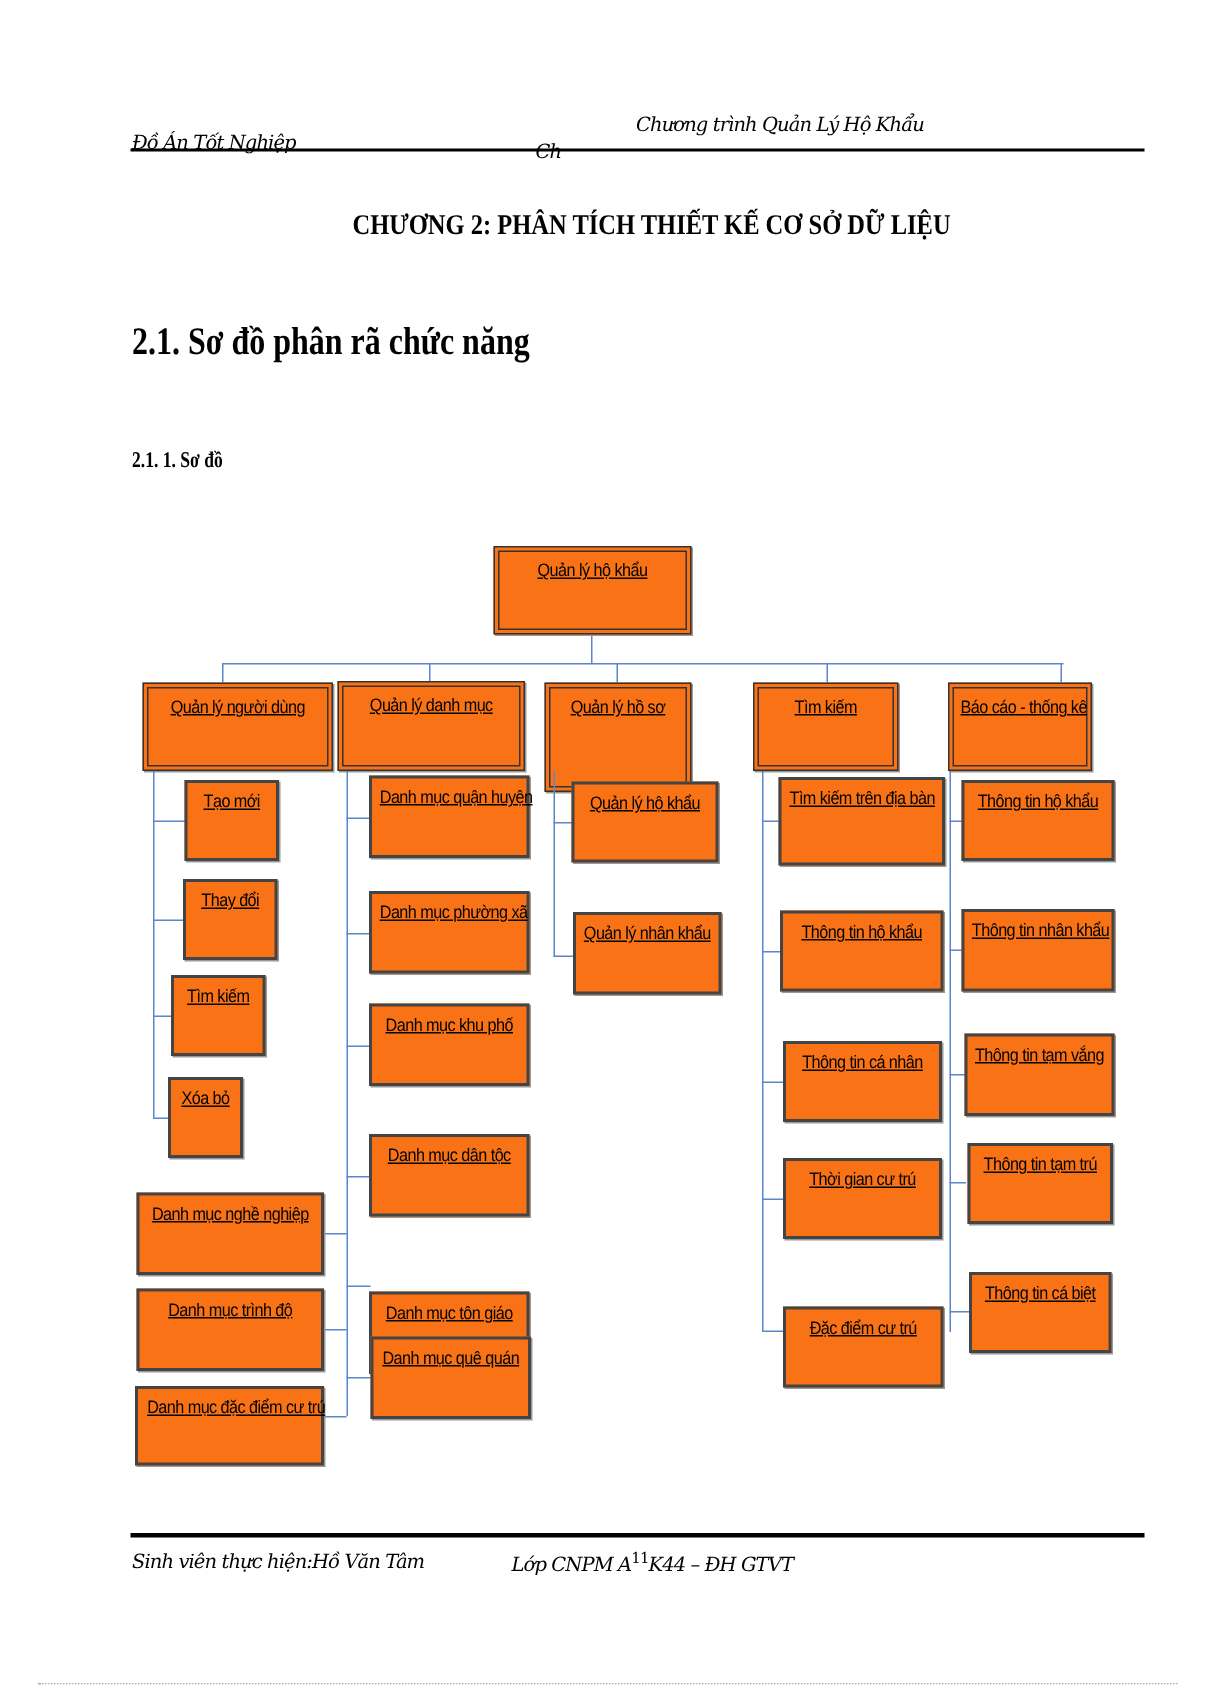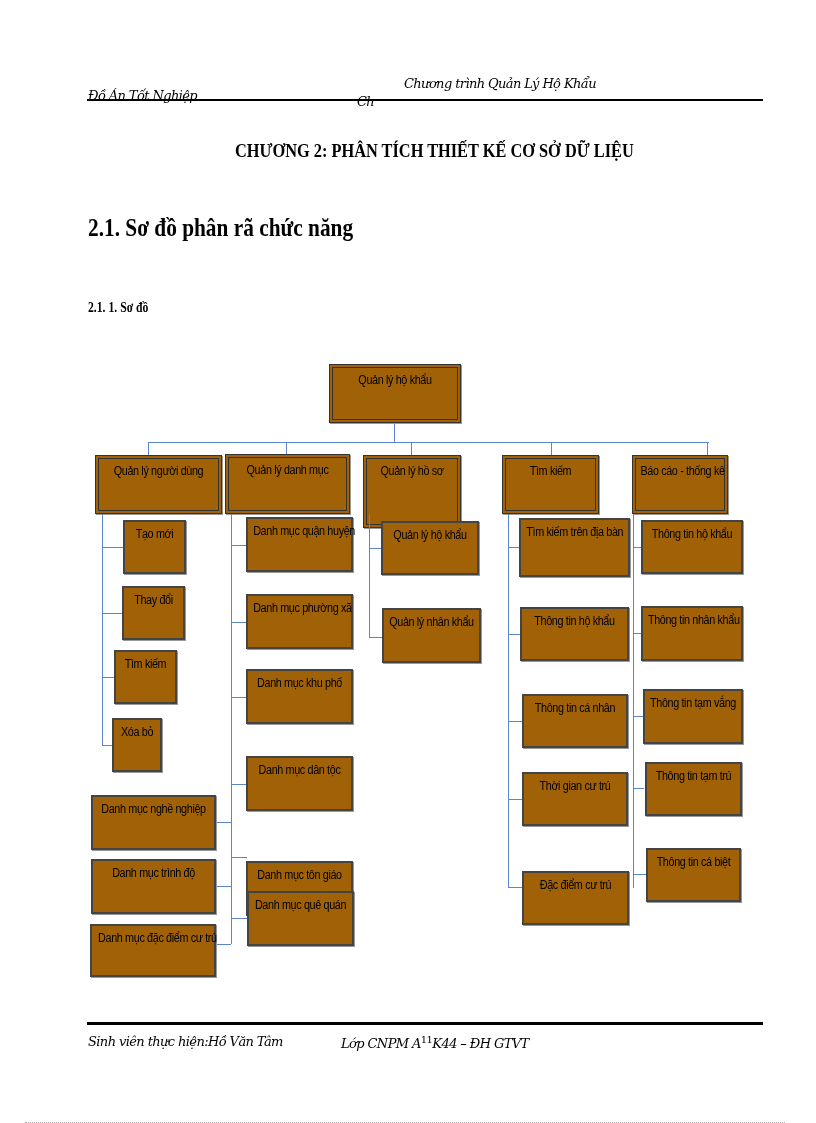--- a/index.html
+++ b/index.html
@@ -3,32 +3,32 @@
 <meta charset="utf-8">
 <style>
   html, body { margin: 0; padding: 0; background: #ffffff; }
   body { width: 816px; height: 1123px; position: relative; overflow: hidden; font-family: "Liberation Serif", serif; color: #000; }
   .abs { position: absolute; }
   .hdr-text { font-family: "DejaVu Serif", serif; font-style: italic; font-size: 13px; white-space: nowrap; letter-spacing: -0.6px; }
   .rule { position: absolute; left: 87px; width: 676px; height: 2px; background: #000; }
   .chapter { font-family: "Liberation Serif", serif; font-weight: bold; font-size: 19px; white-space: nowrap; transform: scaleX(0.86); transform-origin: left top; }
   .h2 { font-family: "Liberation Serif", serif; font-weight: bold; font-size: 26px; white-space: nowrap; transform: scaleX(0.82); transform-origin: left top; }
   .h3 { font-family: "Liberation Serif", serif; font-weight: bold; font-size: 15px; white-space: nowrap; transform: scaleX(0.78); transform-origin: left top; }
-  .box { position: absolute; box-sizing: border-box; background: #a16207; border: 2px solid #444; box-shadow: 1px 1px 0 #999; }
+  .box { position: absolute; box-sizing: border-box; background: #f97316; border: 2px solid #444; box-shadow: 1px 1px 0 #999; text-decoration: underline; }
   .box.dbl { border: 4px double #333; }
   .box span { display: block; text-align: center; font-family: "Liberation Sans", sans-serif; font-size: 12px; line-height: 14px; margin-top: 5px; white-space: nowrap; letter-spacing: -0.4px; transform: scaleX(0.9); }
   .ln { position: absolute; background: #5b86cc; }
   .dots { position: absolute; left: 25px; top: 1122px; width: 760px; height: 1px; border-top: 1px dotted #aaa; }
 </style>
 </head>
 <body>
 
 <div class="abs hdr-text" style="left:88px; top:88px;text-align:right;">Đồ Án Tốt Nghiệp</div>
 <div class="abs hdr-text" style="left:357px; top:94px;">Ch</div>
-<div class="abs hdr-text" style="left:404px; top:76px;">Chương trình Quản Lý Hộ Khẩu</div>
+<div class="abs hdr-text" style="left:424px; top:76px;">Chương trình Quản Lý Hộ Khẩu</div>
 <div class="rule" style="top:99px;"></div>
 
 <div class="abs chapter" style="left:235px; top:140px;">CHƯƠNG 2: PHÂN TÍCH THIẾT  KẾ CƠ SỞ DỮ LIỆU</div>
 <div class="abs h2" style="left:88px; top:213px;">2.1. Sơ đồ phân rã chức năng</div>
 <div class="abs h3" style="left:88px; top:299px;">2.1. 1. Sơ đồ</div>
 
 <div>
 
   <div class="ln" style="left:394px; top:422px; width:1px; height:20px;"></div>
   <div class="ln" style="left:148px; top:442px; width:561px; height:1px;"></div>

